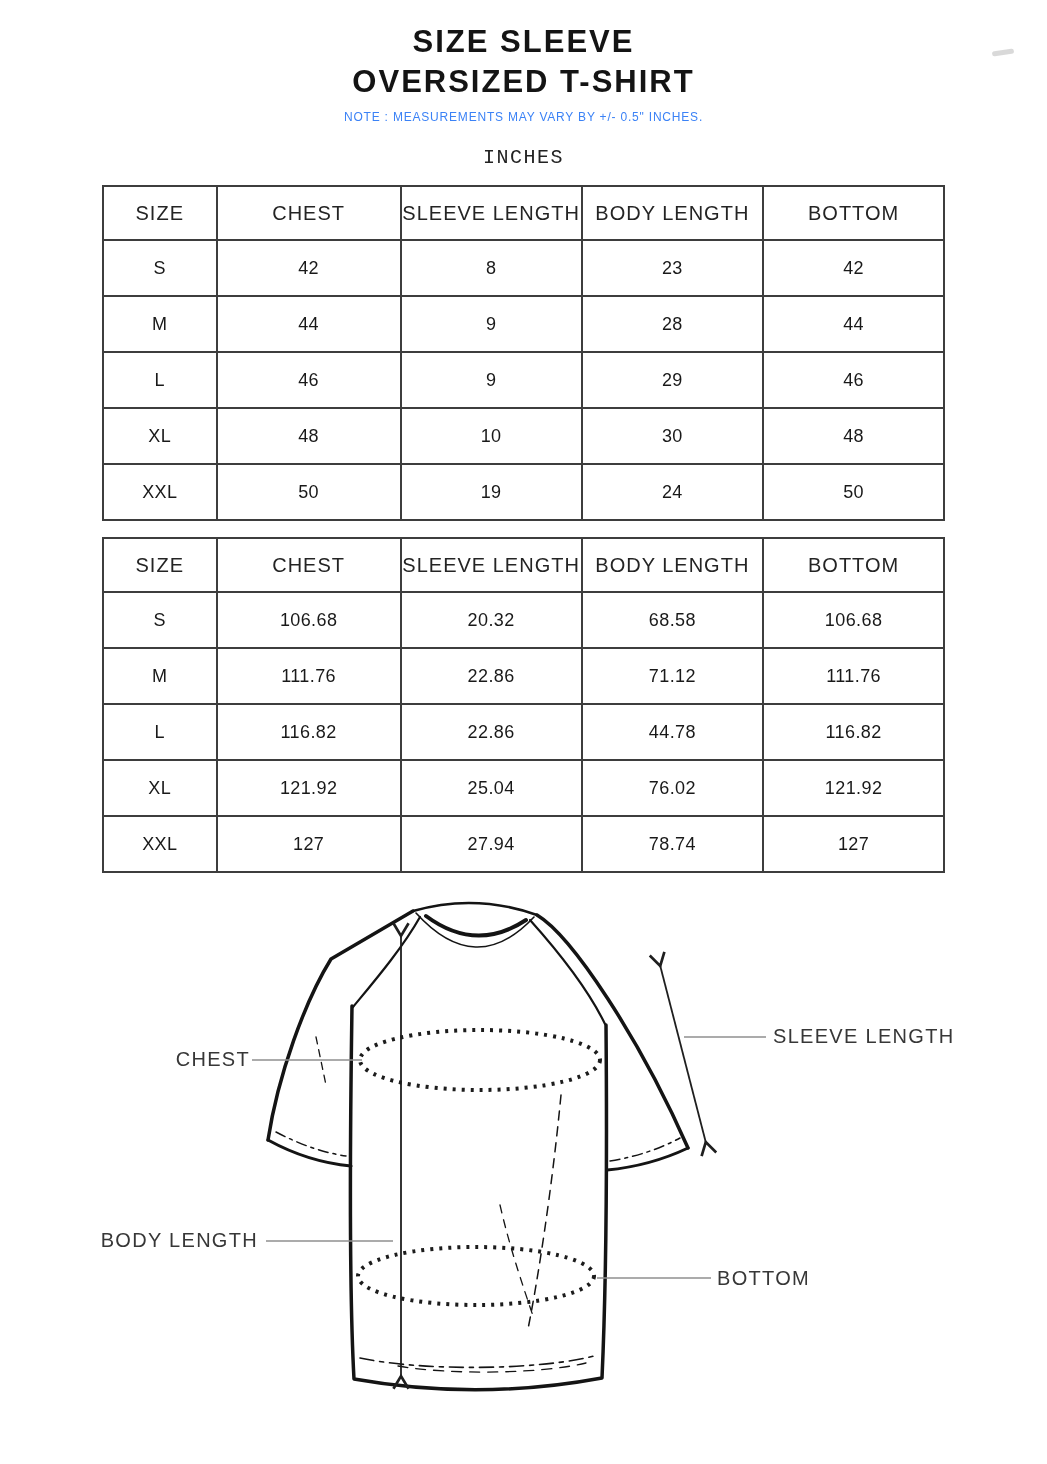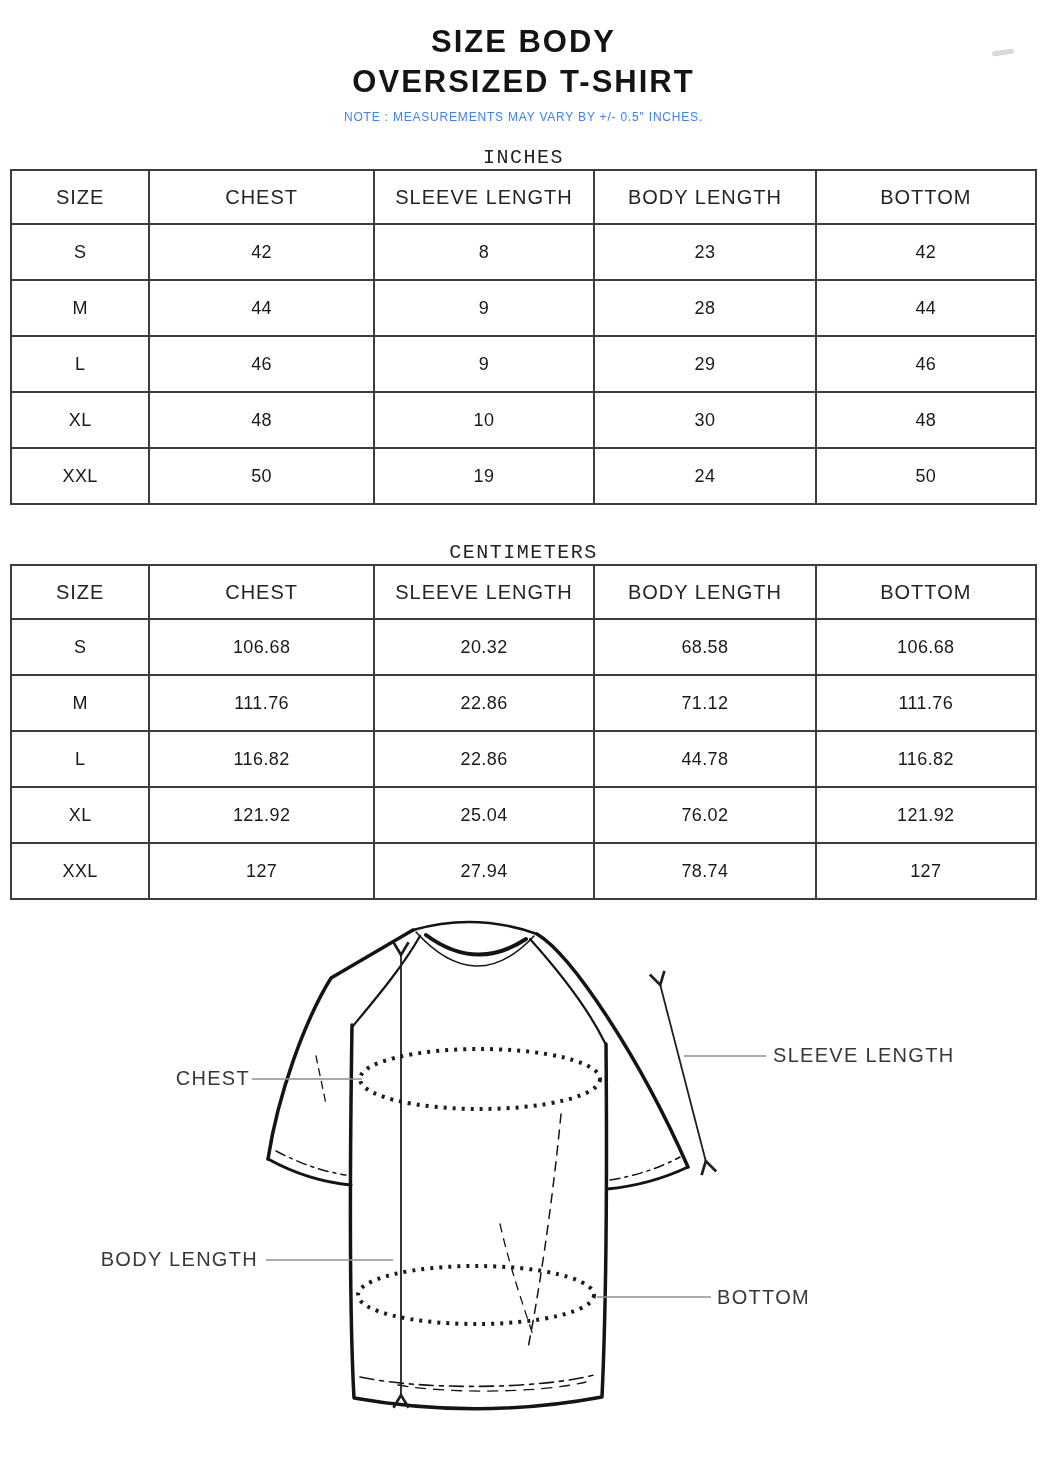--- a/index.html
+++ b/index.html
@@ -35,22 +35,22 @@
     font-weight: normal;
     letter-spacing: 1.5px;
     color: #222222;
     font-family: Liberation Mono, monospace;
   }
   .unit-inches { margin-top: 22px; }
   .unit-cm { margin-top: 36px; }
 
   
   table.size-table {
-    width: 1027px;
-    margin: 0 auto;
+    width: 843px;
+    margin: 16px auto;
     border-collapse: collapse;
     table-layout: fixed;
     border-radius: 7px;
   }
   .size-table-1 { margin-top: 18px; }
   .size-table-2 { margin-top: 15px; }
   .size-table th, .size-table td {
     border: 2px solid #3d3d3d;
     text-align: center;
     vertical-align: middle;
@@ -100,21 +100,21 @@
     opacity: 0.7;
   }
 </style>
 </head>
 <body>
 
 <div class="page">
 
   <header>
     <h1>
-      <span class="title-line">SIZE BODY</span>
+      <span class="title-line">SIZE SLEEVE</span>
       <span class="title-line">OVERSIZED T-SHIRT</span>
     </h1>
     <p class="note">NOTE : MEASUREMENTS MAY VARY BY +/- 0.5" INCHES.</p>
   </header>
 
   <div class="smudge"></div>
 
   <h2 class="unit-heading unit-inches">INCHES</h2>
 
   <table class="size-table size-table-1">
@@ -166,21 +166,20 @@
       <tr>
         <td>XXL</td>
         <td>50</td>
         <td>19</td>
         <td>24</td>
         <td>50</td>
       </tr>
     </tbody>
   </table>
 
-  <h2 class="unit-heading unit-cm">CENTIMETERS</h2>
 
   <table class="size-table size-table-2">
     <colgroup>
       <col style="width:13.5%">
         <col style="width:21.9%">
         <col style="width:21.5%">
         <col style="width:21.6%">
         <col style="width:21.5%">
     </colgroup>
     <thead>

